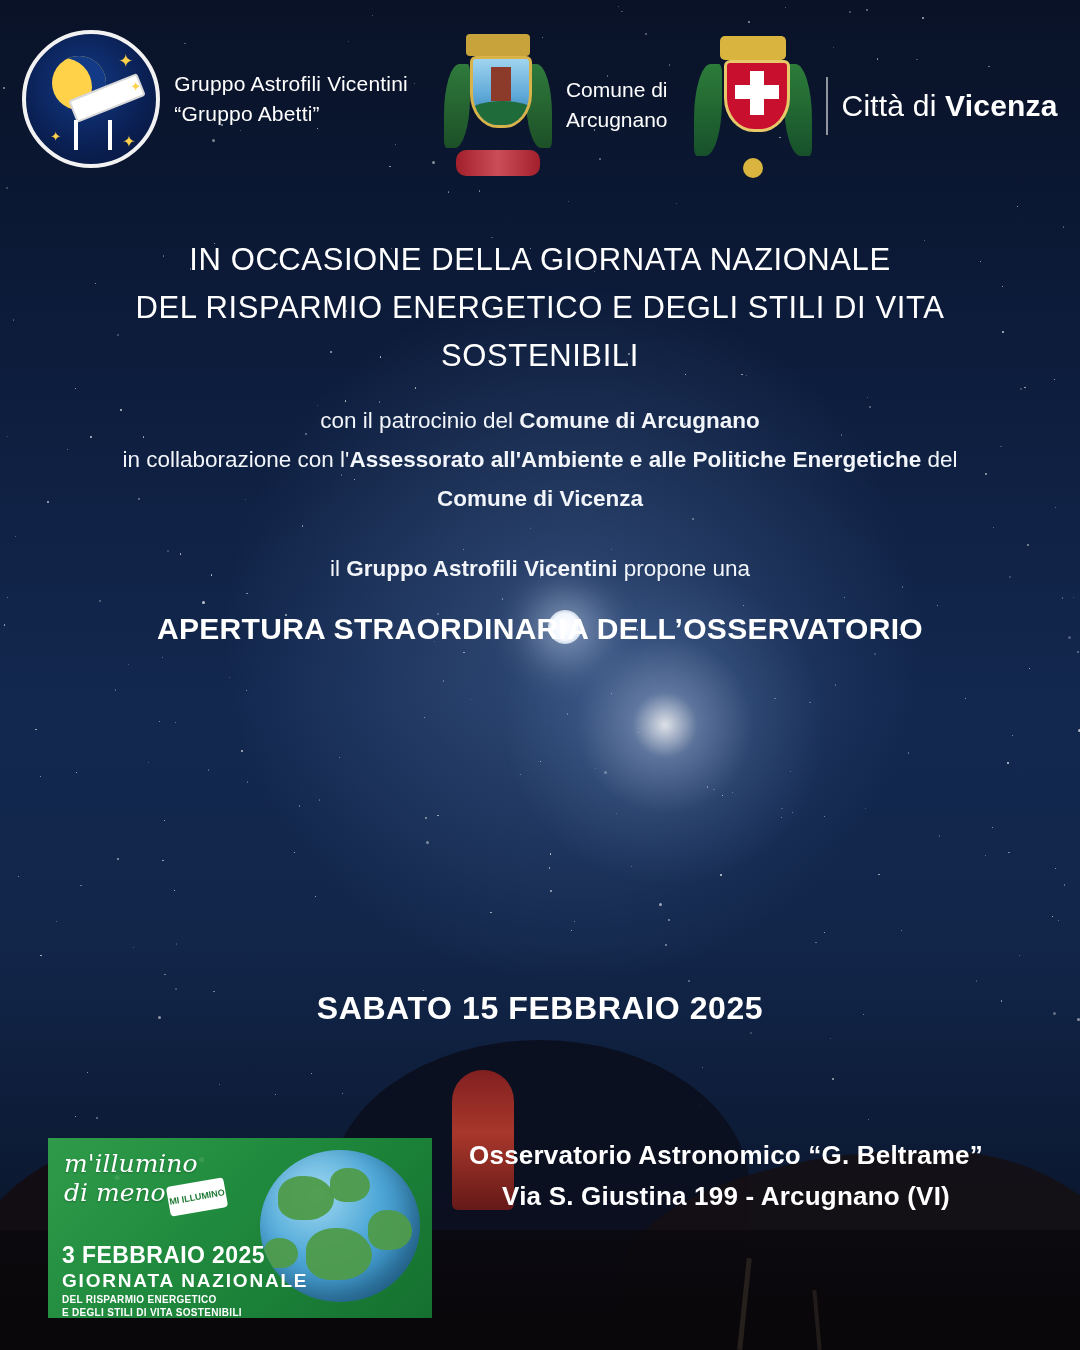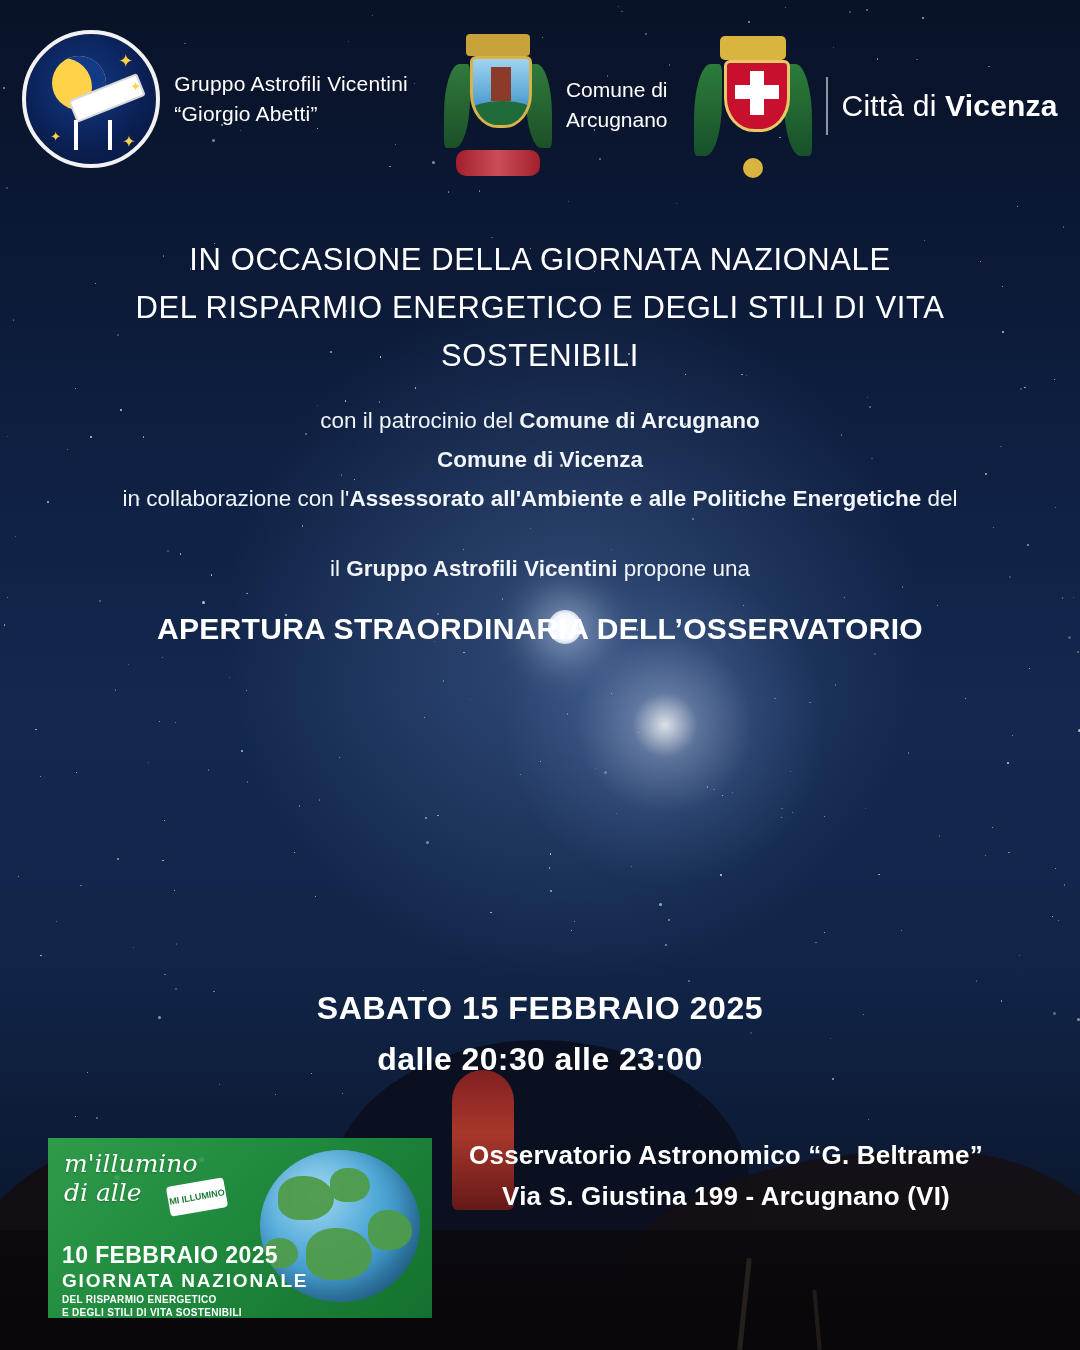--- a/index.html
+++ b/index.html
@@ -896,21 +896,21 @@
         <div class="gav-moon"></div>
         <div class="gav-scope"></div>
         <div class="gav-tripod"></div>
         <span class="gav-star" style="left:92px; top:18px; font-size:18px;">✦</span>
         <span class="gav-star" style="left:104px; top:46px;">✦</span>
         <span class="gav-star" style="left:24px; top:96px;">✦</span>
         <span class="gav-star" style="left:96px; top:100px; font-size:16px;">✦</span>
       </div>
       <div class="gav-text">
         <div>Gruppo Astrofili Vicentini</div>
-        <div>“Giorgio Abetti”</div>
+        <div>“Gruppo Abetti”</div>
       </div>
     </div>
 
     <div class="arc-block">
       <div class="arc-crest">
         <div class="crest-leaf-l"></div>
         <div class="crest-leaf-r"></div>
         <div class="crest-crown"></div>
         <div class="crest-shield">
           <div class="crest-tower"></div>
@@ -947,60 +947,59 @@
     <div class="occasion">
       <div>IN OCCASIONE DELLA GIORNATA NAZIONALE</div>
       <div>DEL RISPARMIO ENERGETICO E DEGLI STILI DI VITA SOSTENIBILI</div>
     </div>
 
     <div class="patron">
       <div>
         <span>con il patrocinio del </span><b>Comune di Arcugnano</b>
       </div>
       <div>
-        <b>Comune di Vicenza</b>
+        <span>in collaborazione con l'</span><b>Assessorato all'Ambiente e alle Politiche Energetiche</b><span> del</span>
       </div>
       <div>
-        <span>in collaborazione con l'</span><b>Assessorato all'Ambiente e alle Politiche Energetiche</b><span> del</span>
+        <b>Comune di Vicenza</b>
       </div>
     </div>
 
     <div class="proposes">
       <span>il </span><b>Gruppo Astrofili Vicentini</b><span> propone una</span>
     </div>
 
     <div class="apertura">APERTURA STRAORDINARIA DELL’OSSERVATORIO</div>
   </div>
 
 
   <div class="datetime">
     <div class="date">SABATO 15 FEBBRAIO 2025</div>
-    <div class="time">dalle 20:30 alle 23:00</div>
   </div>
 
   <div class="venue">
     <div class="venue-name">Osservatorio Astronomico “G. Beltrame”</div>
     <div class="venue-addr">Via S. Giustina 199 - Arcugnano (VI)</div>
   </div>
 
   <div class="badge">
     <div class="badge-scribbles"></div>
     <div class="badge-logo">
       <div>m'illumino</div>
-      <div>di alle</div>
+      <div>di meno</div>
     </div>
     <div class="badge-tag">MI ILLUMINO</div>
     <div class="badge-earth">
       <div class="continent" style="left:18px; top:26px; width:56px; height:44px;"></div>
       <div class="continent" style="left:70px; top:18px; width:40px; height:34px;"></div>
       <div class="continent" style="left:46px; top:78px; width:66px; height:52px;"></div>
       <div class="continent" style="left:108px; top:60px; width:44px; height:40px;"></div>
       <div class="continent" style="left:4px; top:88px; width:34px; height:30px;"></div>
     </div>
-    <div class="badge-date">10 FEBBRAIO 2025</div>
+    <div class="badge-date">3 FEBBRAIO 2025</div>
     <div class="badge-title">GIORNATA  NAZIONALE</div>
     <div class="badge-sub">
       <div>DEL RISPARMIO ENERGETICO</div>
       <div>E DEGLI STILI DI VITA SOSTENIBILI</div>
     </div>
   </div>
 
 </div>
 
 </body></html>

